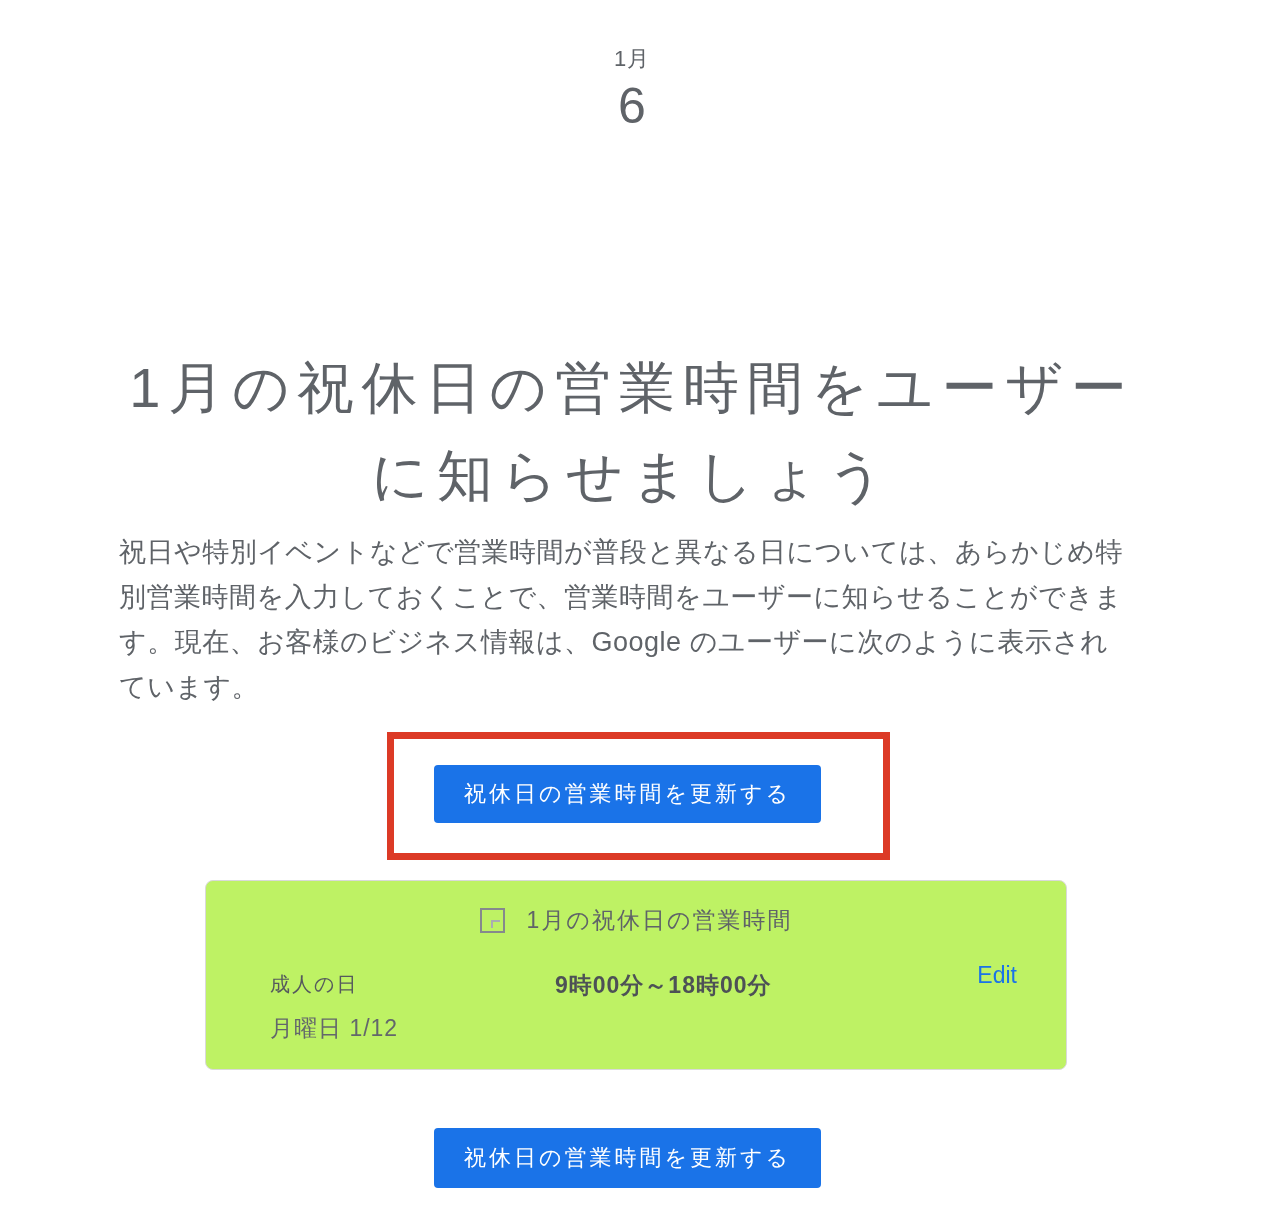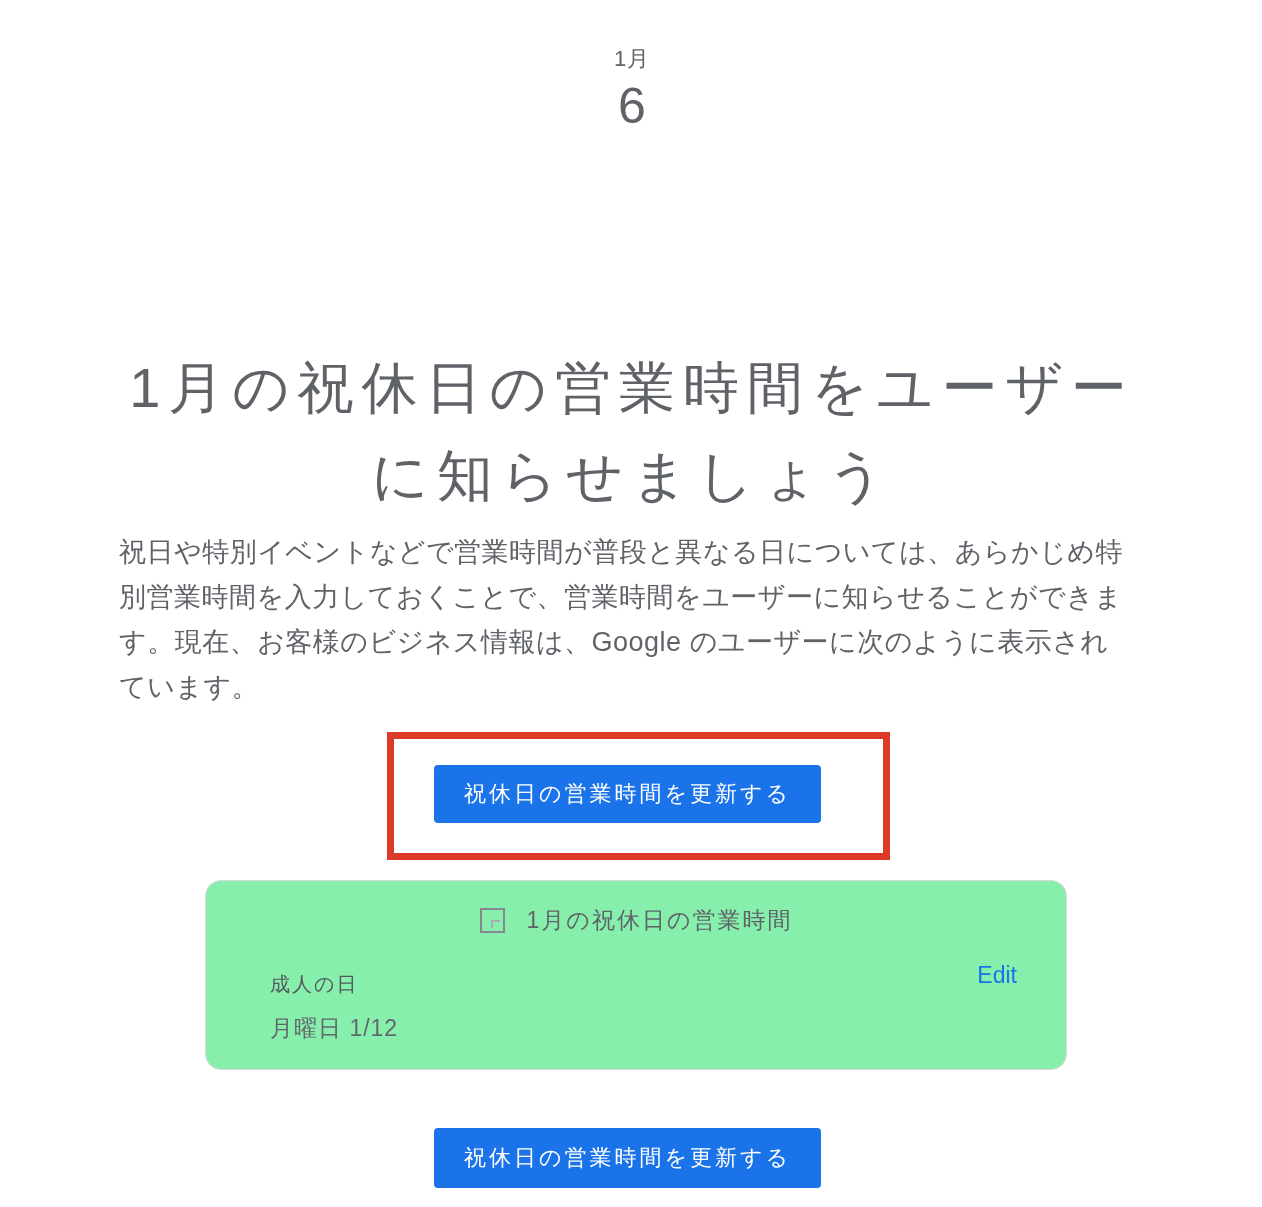--- a/index.html
+++ b/index.html
@@ -87,23 +87,23 @@
     justify-content: center;
   }
   .action-btn.primary { top: 753px; }
   .action-btn.secondary { top: 1116px; height: 60px; }
 
   
   .hours-card {
     position: absolute;
     left: 193px; top: 868px;
     width: 862px; height: 190px;
-    background: #86efac;
+    background: #bef264;
     border: 1px solid #d9d9d9;
-    border-radius: 16px;
+    border-radius: 8px;
   }
   .card-header {
     display: flex;
     align-items: center;
     justify-content: center;
     gap: 14px;
     margin-top: 20px;
   }
   .img-icon {
     width: 25px; height: 25px;
@@ -173,17 +173,18 @@
 <button class="action-btn primary">祝休日の営業時間を更新する</button>
 
 <div class="hours-card">
   <div class="card-header">
     <span class="img-icon">
         <span class="corner"></span>
       </span>
     <span class="card-title">1月の祝休日の営業時間</span>
   </div>
   <div class="holiday-name">成人の日</div>
+  <div class="holiday-hours">9時00分～18時00分</div>
   <a class="edit-link">Edit</a>
   <div class="holiday-date">月曜日 1/12</div>
 </div>
 
 <button class="action-btn secondary">祝休日の営業時間を更新する</button>
 
 </body></html>

